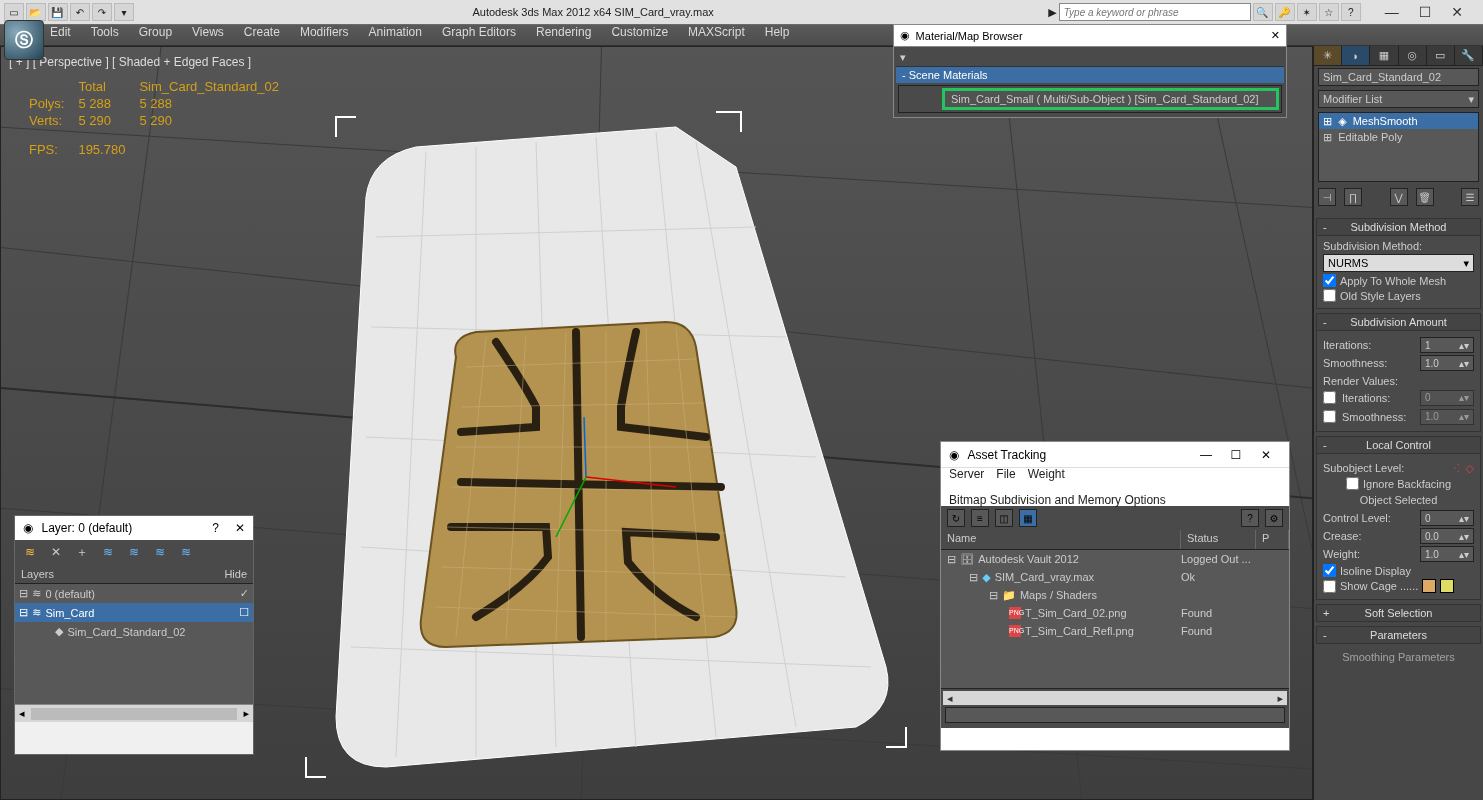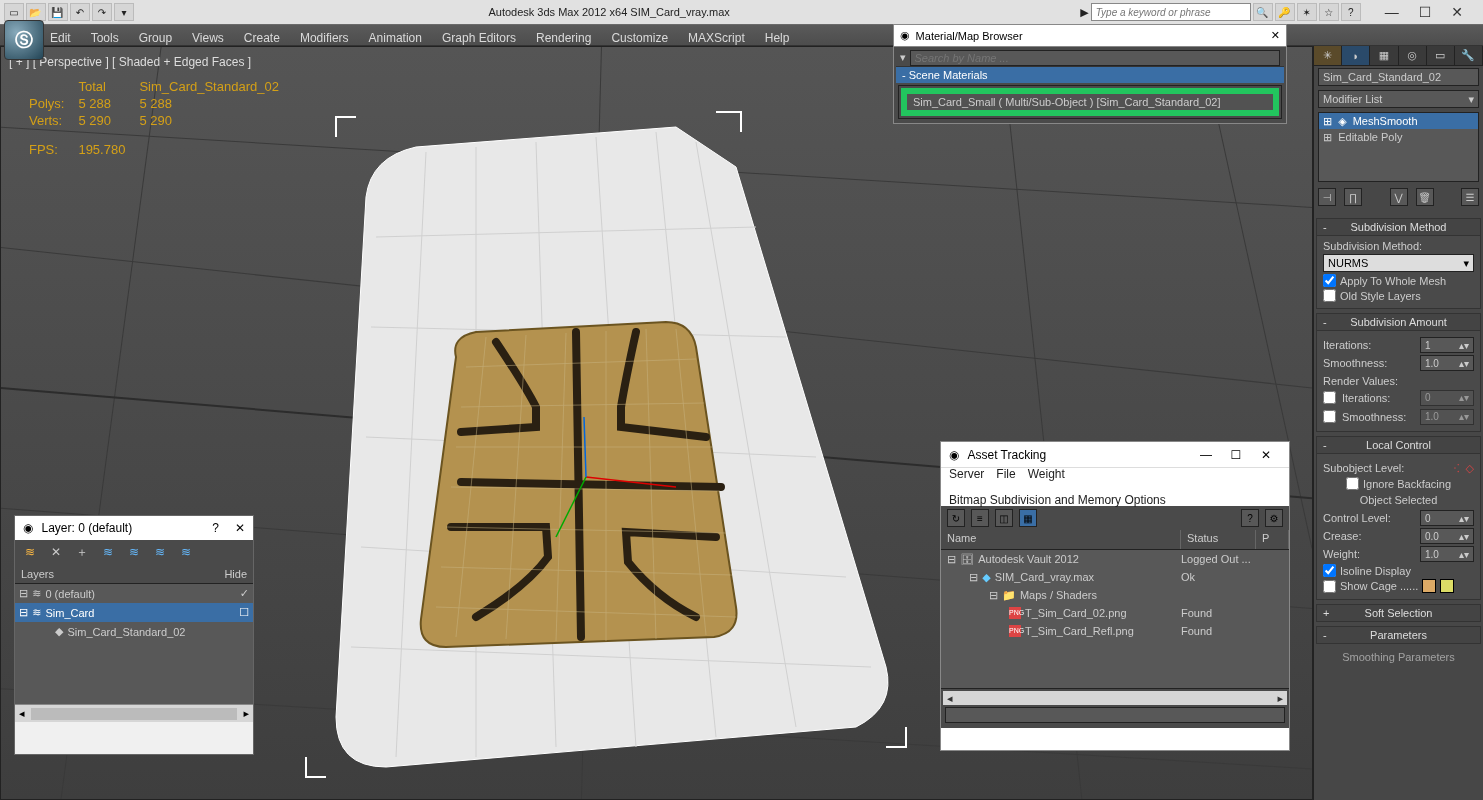--- a/index.html
+++ b/index.html
@@ -4,25 +4,25 @@
 <style>
 * { box-sizing: border-box; margin: 0; padding: 0; font-family: "Segoe UI", Tahoma, sans-serif; }
 body { width: 1483px; height: 800px; background: #5a5a5a; overflow: hidden; position: relative; font-size: 11px; color: #ccc; user-select: none; }
 
 
 .titlebar { height: 24px; background: #e1e1e1; display: flex; align-items: center; color: #222; }
 .titlebar .quick-toolbar { display: flex; gap: 2px; padding: 0 4px; align-items: center; }
 .qt-btn { width: 20px; height: 18px; background: #d6d6d6; border: 1px solid #bbb; display: flex; align-items: center; justify-content: center; font-size: 10px; }
 .titlebar .title-text { flex: 1; text-align: center; font-size: 11px; }
 .titlebar .search-area { display: flex; align-items: center; gap: 2px; padding-right: 4px; }
-.titlebar .search-area input { width: 160px; height: 18px; font-size: 10px; font-style: italic; padding: 0 4px; border: 1px solid #888; }
+.titlebar .search-area input { width: 192px; height: 18px; font-size: 10px; font-style: italic; padding: 0 4px; border: 1px solid #888; }
 .titlebar .winbtns { display: flex; gap: 20px; padding: 0 20px; color: #333; font-size: 14px; }
 
 
-.menubar { height: 22px; background: linear-gradient(#5a5a5a,#4d4d4d); border-top: 1px solid #6a6a6a; border-bottom: 1px solid #333; display: flex; align-items: flex-end; }
+.menubar { height: 22px; background: linear-gradient(#5a5a5a,#4d4d4d); border-top: 1px solid #6a6a6a; border-bottom: 1px solid #333; display: flex; align-items: flex-start; }
 .app-icon { width: 40px; height: 40px; background: radial-gradient(circle at 30% 30%, #8ab, #245); border: 1px solid #333; border-radius: 4px; position: absolute; left: 4px; top: 20px; z-index: 5; display:flex;align-items:center;justify-content:center;font-weight:bold;color:#fff;font-size:18px;}
 .menubar .menu-items { margin-left: 50px; display: flex; gap: 20px; color: #dadada; font-size: 12px; }
 .menubar .menu-items span { cursor: default; }
 
 
 .main { position: absolute; top: 46px; left: 0; right: 0; bottom: 0; display: flex; }
 .viewport { flex: 1; position: relative; background: #4a4a4a; border: 1px solid #222; overflow: hidden; }
 .viewport-label { position: absolute; left: 8px; top: 8px; color: #ddd; font-size: 12px; }
 .stats { position: absolute; left: 20px; top: 30px; font-family: "Courier New", monospace; font-size: 13px; color: #d4a017; }
 .stats table td { padding: 0 6px; }
@@ -57,21 +57,21 @@
 
 
 .matbrowser { position: absolute; left: 893px; top: 24px; width: 394px; background: #4a4a4a; border: 1px solid #888; z-index: 20; }
 .mb-title { height: 22px; background: #fff; color: #000; display:flex; align-items:center; padding: 0 6px; gap:6px; border-bottom: 1px solid #888;}
 .mb-title .close { margin-left:auto; }
 .mb-body { padding: 2px;}
 .mb-body .tool-row {height:18px; display:flex; align-items:center; gap:4px; padding:0 4px; border-bottom:1px solid #333;}
 .mb-body .tool-row input {flex:1; background:#585858; border:1px solid #222; color:#999; font-style:italic; font-size:11px; padding:0 4px; height:16px;}
 .mb-body .section-h { background:#3a6ea5; color:#fff; padding: 2px 6px; font-size:11px;}
 .mb-body .matlist { border:1px solid #222; margin:2px; padding:2px; min-height:24px;}
-.mb-body .matlist .mitem { border:6px solid #22c55e; background:#525252; padding:2px 6px; font-size:11px;}
+.mb-body .matlist .mitem { border:3px solid #22c55e; background:#525252; padding:2px 6px; font-size:11px;margin-left:41px;}
 
 
 .layerpanel { position: absolute; left: 14px; top: 515px; width: 240px; height: 240px; background: #f0f0f0; border: 1px solid #666; z-index: 20; color:#000;}
 .lp-title { height:24px; background:#fff; display:flex; align-items:center; padding:0 8px; font-size:12px;}
 .lp-title .q {margin-left:auto; margin-right:12px;}
 .lp-title .x {margin-left:4px;}
 .lp-tool { height:24px; background:#4a4a4a; display:flex; align-items:center; gap:8px; padding:0 6px;}
 .lp-tool .tb { width:18px; height:18px; display:flex; align-items:center;justify-content:center; font-size:12px; color:#ccc;}
 .lp-head { height:20px; background:#4a4a4a; color:#ccc; display:flex; align-items:center; padding:0 6px; font-size:11px; border-bottom:1px solid #222;gap:28px;}
 .lp-head .hcol {flex:1;}
@@ -443,21 +443,20 @@
 
 <div class="matbrowser">
   <div class="mb-title">
     <span>◉</span>
     <span>Material/Map Browser</span>
     <span class="close">✕</span>
   </div>
   <div class="mb-body">
     <div class="tool-row">
       <span>▾</span>
-      <input placeholder="Search by Name ..." style="">
     </div>
     <div class="section-h">- Scene Materials</div>
     <div class="matlist">
       <div class="mitem">Sim_Card_Small  ( Multi/Sub-Object )  [Sim_Card_Standard_02]</div>
     </div>
   </div>
 </div>
 
 <div class="layerpanel">
   <div class="lp-title">

